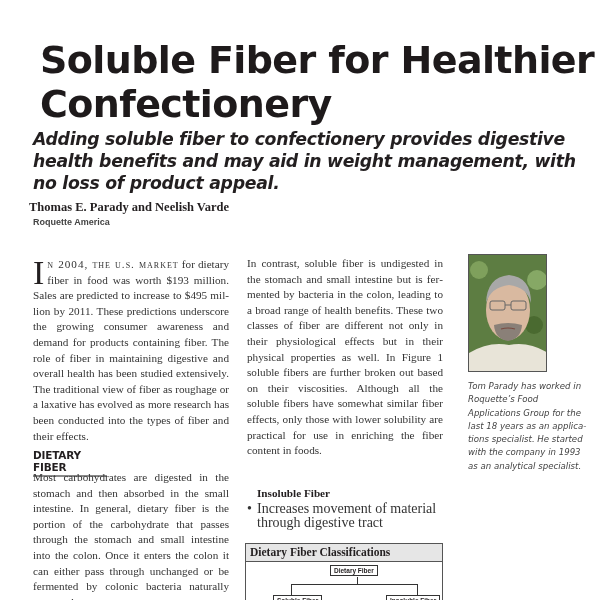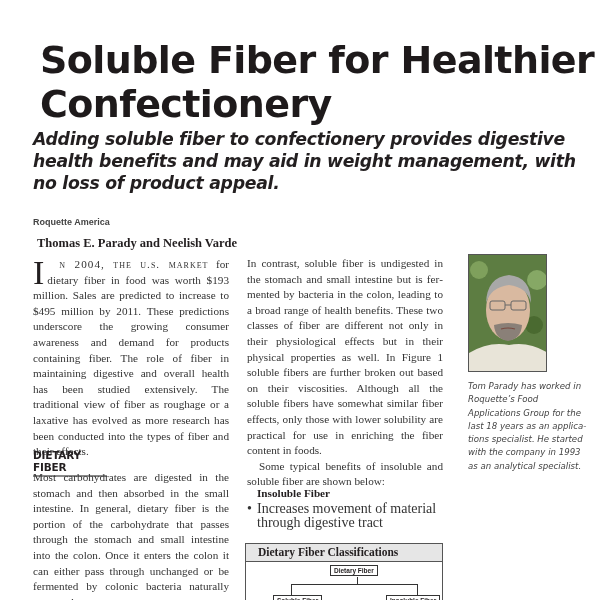--- a/index.html
+++ b/index.html
@@ -14,43 +14,43 @@
     font-size: 38px; line-height: 44px; letter-spacing: -0.6px;
     color: #1e1a1b; margin: 0;
   }
   .deck {
     position: absolute; left: 33px; top: 128px; width: 545px;
     font-family: "DejaVu Sans", sans-serif; font-weight: bold; font-style: italic;
     font-size: 17.3px; line-height: 22px; letter-spacing: -0.3px;
     color: #231f20; margin: 0;
   }
   .authors {
-    position: absolute; left: 37px; top: 200px;
+    position: absolute; left: 29px; top: 200px;
     font-family: "Liberation Serif", serif; font-weight: bold;
-    font-size: 12.5px; color: #231f20; margin-top: 36px;
+    font-size: 12.5px; color: #231f20;
   }
   .affil {
     position: absolute; left: 33px; top: 217px;
     font-family: "Liberation Sans", sans-serif;
     font-size: 9px; color: #444; font-weight: bold;
   }
   .col {
     position: absolute;
     font-family: "Liberation Serif", serif;
     font-size: 11.2px; line-height: 15.6px; color: #333;
     text-align: justify; hyphens: manual;
   }
   .col1 { left: 33px; top: 257px; width: 196px; }
   .col2 { left: 247px; top: 256px; width: 196px; }
   .col p { margin: 0; }
   .dropcap {
     float: left; font-size: 34px; line-height: 28px;
     margin: 2px 3px 0 0; font-family: "Liberation Serif", serif; color: #231f20;
   }
-  .smallcaps { font-variant: small-caps; letter-spacing: 1px; margin-left: 12px; }
+  .smallcaps { font-variant: small-caps; letter-spacing: 1px; }
   .indent { text-indent: 12px; }
   .section-head {
     position: absolute; left: 33px; top: 449px; width: 74px;
     font-family: "DejaVu Sans", sans-serif; font-weight: bold;
     font-size: 10.5px; letter-spacing: -0.2px; color: #231f20;
     padding-bottom: 2px; border-bottom: 2px solid #8a8a8a;
   }
   .col1b { left: 33px; top: 470px; width: 196px; }
   .sub-head {
     position: absolute; left: 257px; top: 487px;
@@ -64,21 +64,21 @@
   }
   .bullet-list li { padding-left: 10px; position: relative; }
   .bullet-list li::before { content: "•"; position: absolute; left: 0; }
   .figure {
     position: absolute; left: 245px; top: 543px; width: 198px; height: 70px;
     border: 1px solid #555; box-sizing: border-box; background: #fff;
   }
   .figure-head {
     background: #e6e6e6; border-bottom: 1px solid #555;
     font-family: "Liberation Serif", serif; font-weight: bold;
-    font-size: 11.5px; padding: 1px 12px; height: 15px; line-height: 15px; color: #231f20;
+    font-size: 11.5px; padding: 1px 4px; height: 15px; line-height: 15px; color: #231f20;
   }
   .node {
     position: absolute; border: 1px solid #333; background: #fff;
     font-family: "Liberation Sans", sans-serif; font-weight: bold;
     font-size: 6.5px; padding: 1px 3px; color: #231f20; white-space: nowrap;
   }
   .line { position: absolute; background: #333; }
   .photo {
     position: absolute; left: 468px; top: 254px; width: 79px; height: 118px;
     border: 1px solid #555; box-sizing: border-box; overflow: hidden;
@@ -105,21 +105,20 @@
 
 <div class="section-head">DIETARY FIBER</div>
 
 <div class="col col1b">
   <p>Most carbohydrates are digested in the stomach and then absorbed in the small intestine. In general, dietary fiber is the por­tion of the carbohydrate that passes through the stomach and small intestine into the colon. Once it enters the colon it can either pass through unchanged or be fermented by colonic bacteria naturally present there.</p>
 
 </div>
 
 <div class="col col2">
   <p>In contrast, soluble fiber is undigested in the stomach and small intestine but is fer­mented by bacteria in the colon, leading to a broad range of health benefits. These two classes of fiber are different not only in their physiological effects but in their physical properties as well. In Figure 1 soluble fibers are further broken out based on their vis­cosities. Although all the soluble fibers have somewhat similar fiber effects, only those with lower solubility are practical for use in enriching the fiber content in foods.</p>
-  <p class="indent">Some typical benefits of insoluble and soluble fiber are shown below:</p>
 </div>
 
 <div class="sub-head">Insoluble Fiber</div>
 <ul class="bullet-list">
   <li>Increases movement of material through digestive tract</li>
 </ul>
 
 <div class="figure">
   <div class="figure-head">Dietary Fiber Classifications</div>
   <div class="node" style="left:84px; top:21px;">Dietary Fiber</div>

